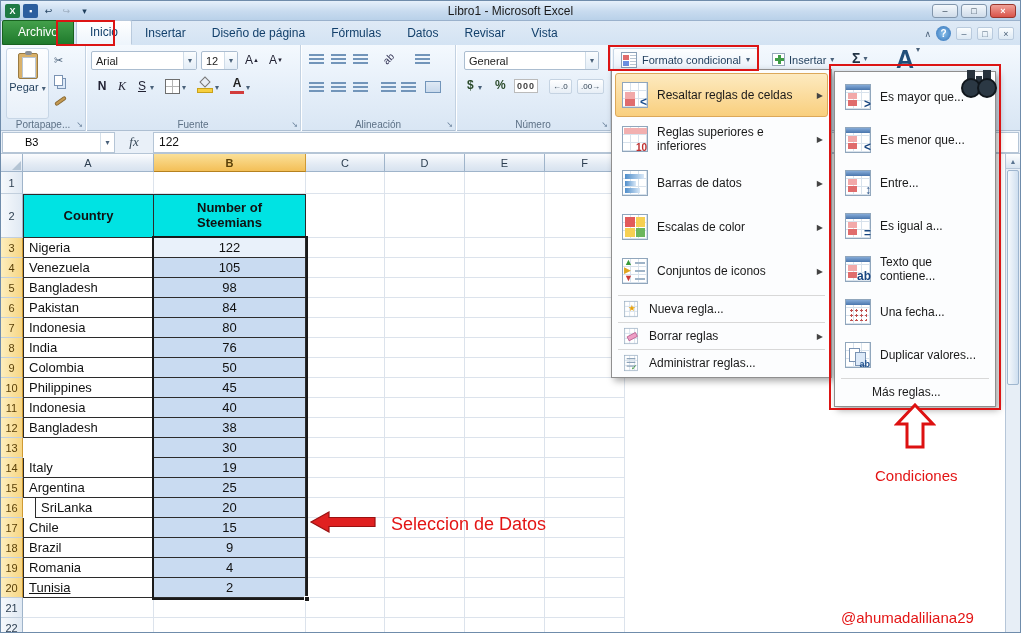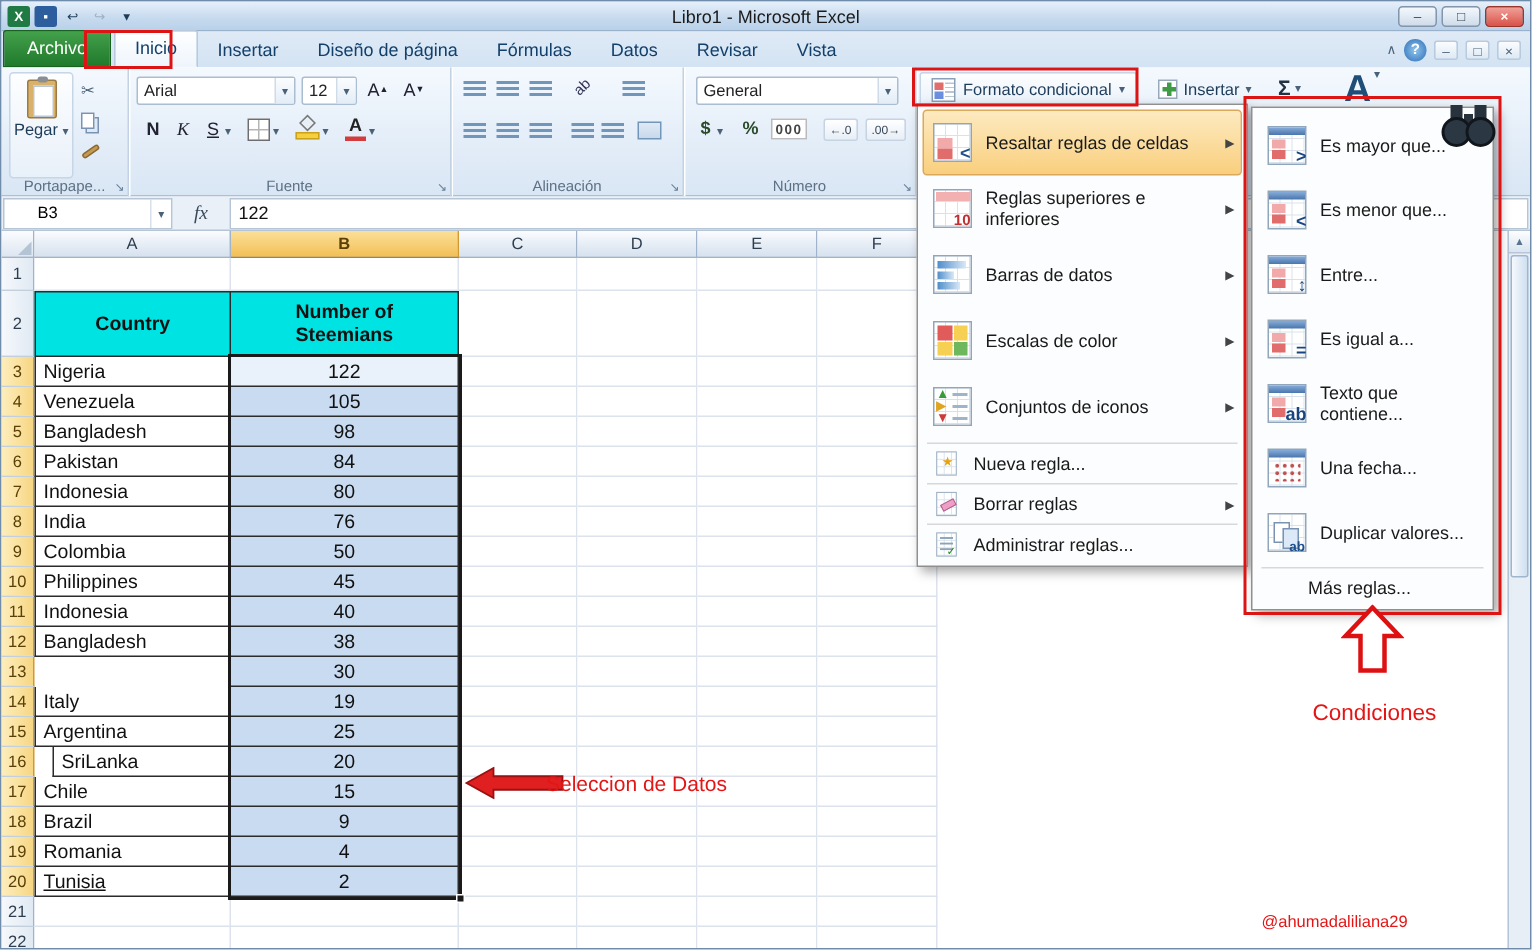--- a/index.html
+++ b/index.html
@@ -674,17 +674,17 @@
   <div class="red-box" style="left:607px;top:44px;width:151px;height:26px"></div>
   <div class="red-box" style="left:828px;top:63px;width:172px;height:346px"></div>
 
   <svg class="anno" style="left:308px;top:510px;z-index:70" width="68" height="22">
     <polygon points="2,11 20,1 20,6.5 66,6.5 66,15.5 20,15.5 20,21" fill="#e02020" stroke="#991111" stroke-width="1.2"></polygon>
   </svg>
   <svg class="anno" style="left:893px;top:402px;z-index:70" width="42" height="46">
     <polygon points="21,2 39,21 29,21 29,44 13,44 13,21 3,21" fill="#ffffff" stroke="#dd1111" stroke-width="3"></polygon>
   </svg>
 
-  <div class="red-label" style="left:363px;top:513px;font-size:14px">Seleccion de Datos</div>
+  <div class="red-label" style="left:390px;top:513px;font-size:18px">Seleccion de Datos</div>
   <div class="red-label" style="left:874px;top:466px;font-size:15px">Condiciones</div>
-  <div class="red-label" style="left:840px;top:608px;font-size:11px">@ahumadaliliana29</div>
+  <div class="red-label" style="left:840px;top:608px;font-size:15px">@ahumadaliliana29</div>
 
 </div>
 
 </body></html>

